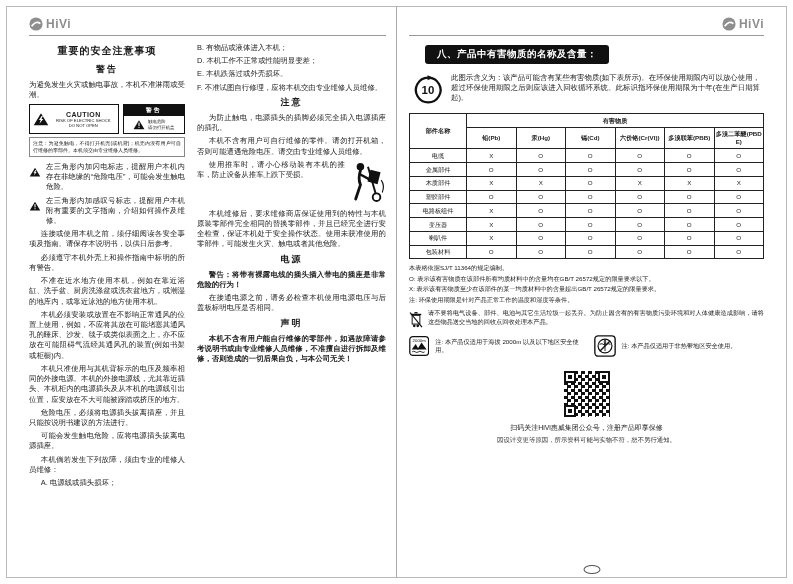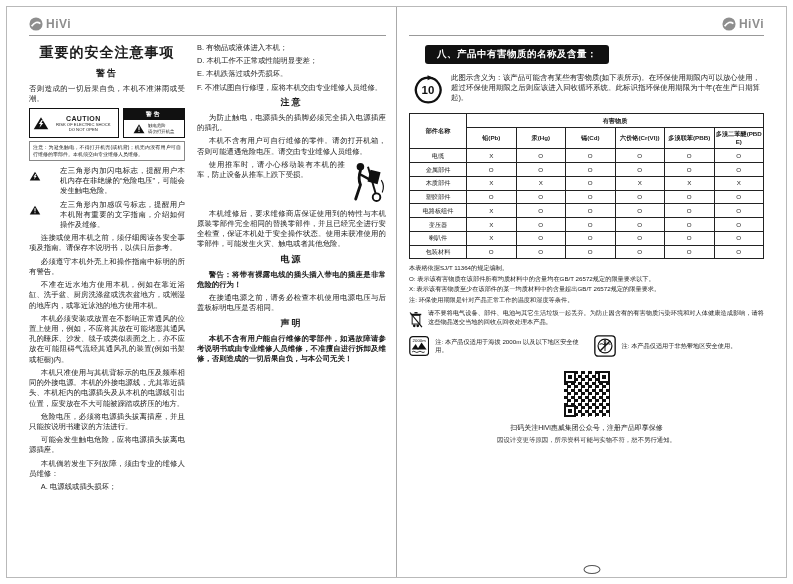--- a/index.html
+++ b/index.html
@@ -15,36 +15,36 @@
                padding-bottom:3px;margin-bottom:7px;}
   .page-header.align-right{justify-content:flex-end;}
   .logo{display:flex;align-items:center;gap:3px;}
   .logo-text{color:#8e8e8e;font-size:12px;font-weight:bold;letter-spacing:.5px;}
   .cols{display:flex;gap:12px;}
   .col1{width:156px;flex:none;}
   .col2{flex:1;min-width:0;}
   p,.para{margin:0 0 3px;font-size:7.4px;line-height:1.38;text-align:justify;}
   .indent{text-indent:1.6em;}
   .bold{font-weight:bold;}
-  h1.doc-title{font-size:14px;font-weight:bold;text-align:center;margin:1px 0 5px;letter-spacing:1px;}
+  h1.doc-title{font-size:10px;font-weight:bold;text-align:center;margin:1px 0 5px;letter-spacing:1px;}
   h2.sub{font-size:9px;font-weight:bold;text-align:center;margin:3px 0 4px;letter-spacing:2px;}
   .labels-row{display:flex;gap:4px;margin:4px 0 3px;}
   .caution-box{flex:1.35;border:1.5px solid #111;display:flex;align-items:center;gap:3px;
                padding:2px 3px;height:30px;box-sizing:border-box;}
   .caution-text{flex:1;text-align:center;}
   .caution-title{font-size:7px;font-weight:bold;letter-spacing:.4px;}
   .caution-small{font-size:4.2px;line-height:1.25;}
   .warning-box{flex:1;border:1.5px solid #111;height:30px;box-sizing:border-box;display:flex;flex-direction:column;}
   .warning-box-header{background:#111;color:#fff;font-size:6px;font-weight:bold;text-align:center;
                       padding:1px 0;letter-spacing:2px;}
   .warning-box-body{flex:1;display:flex;align-items:center;justify-content:center;gap:3px;padding:1px;}
   .warning-box-body .tiny{font-size:4.4px;line-height:1.3;text-align:left;}
   .label-note{border:1px solid #888;padding:2px 3px;font-size:5px;line-height:1.35;
               text-align:justify;margin-bottom:5px;}
-  .with-icon{display:flex;gap:19px;align-items:flex-start;margin-bottom:3px;}
+  .with-icon{display:flex;gap:5px;align-items:flex-start;margin-bottom:3px;}
   .with-icon .mi{flex:none;margin-top:1px;}
   .with-icon .txt{flex:1;font-size:7.4px;line-height:1.38;text-align:justify;}
   .cart-para{overflow:hidden;}
   .cart-float{float:right;margin:1px 0 2px 5px;}
   
   .section-bar{display:inline-block;background:#111;color:#fff;font-size:9.5px;font-weight:bold;
                padding:3px 12px;border-radius:3px;margin:2px 16px 9px;letter-spacing:.5px;}
   .epup{display:flex;gap:8px;align-items:flex-start;margin-bottom:8px;padding:0 4px;}
   .epup svg{flex:none;margin-top:2px;}
   .epup p{font-size:7.4px;margin:0;}
@@ -88,21 +88,21 @@
         </svg>
         <span class="logo-text">HiVi</span>
       </div>
     </div>
 
     <div class="cols">
 
       <div class="col1">
         <h1 class="doc-title">重要的安全注意事项</h1>
         <h2 class="sub">警告</h2>
-        <p>否则造成的一切后果自负，本机不准淋雨或受潮。</p>
+        <p>为避免发生火灾或触电事故，本机不准淋雨或受潮。</p>
 
         <div class="labels-row">
           <div class="caution-box">
             <svg width="16" height="14" viewBox="0 0 22 19">
               <path d="M11 1.5 L21 18 H1 Z" fill="#111"></path>
               <path d="M11.8 5.5 L8.2 11 h2.4 l-1.8 5 5.4 -6.4 h-2.6 l2 -4.1 z" fill="#fff"></path>
             </svg>
             <div class="caution-text">
               <div class="caution-title">CAUTION</div>
               <div class="caution-small">RISK OF ELECTRIC SHOCK</div>

